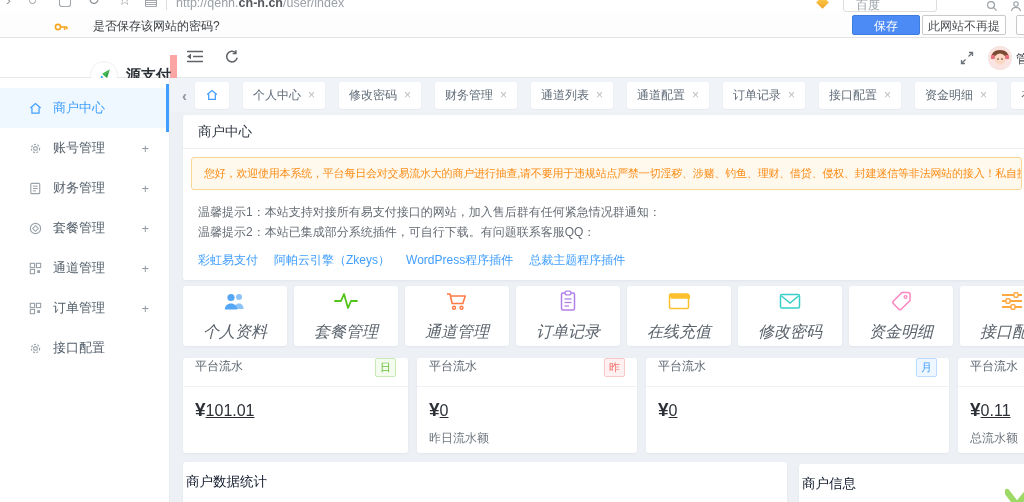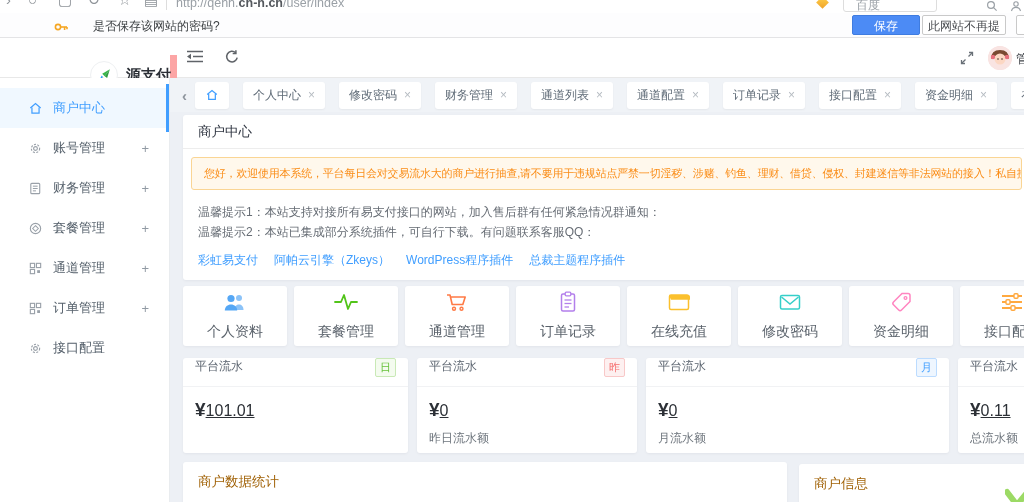--- a/index.html
+++ b/index.html
@@ -59,39 +59,39 @@
   .panel-hd{height:33px;line-height:33px;padding-left:15px;font-size:13.5px;color:#2e3440;border-bottom:1px solid #ededed;}
   #alert-box{margin:8px 18px 0 8px;height:31px;line-height:31px;background:#fff8ec;border:1px solid #fad594;border-radius:3px;padding:0 12px;
     font-size:11px;letter-spacing:-0.2px;color:#fa8c16;white-space:nowrap;overflow:hidden;}
   .tips{padding:12px 0 0 15px;}
   .tips div{font-size:12px;color:#666c74;line-height:20px;white-space:nowrap;}
   .links{padding:10px 0 0 15px;display:flex;gap:16px;}
   .links span{font-size:12px;color:#409eff;cursor:pointer;white-space:nowrap;}
   
   .qcard{position:absolute;top:174px;width:104px;height:60px;background:#fff;border-radius:3px;box-shadow:0 1px 3px rgba(0,21,41,.05);cursor:pointer;
     display:flex;flex-direction:column;align-items:center;justify-content:center;gap:6px;}
-  .qcard .qlabel{font-size:14px;color:#5a626b;white-space:nowrap;}
+  .qcard .qlabel{font-size:16px;color:#5a626b;white-space:nowrap;font-style:italic;}
   
   .stat-card{position:absolute;top:246px;height:95px;background:#fff;border-radius:3px;box-shadow:0 1px 3px rgba(0,21,41,.05);box-sizing:border-box;}
   .stat-hd{height:28px;display:flex;align-items:flex-start;justify-content:space-between;padding:0 12px;border-bottom:1px solid #f1f2f4;}
   .stat-title{font-size:12px;color:#5c6570;}
   .sbadge{font-size:11px;line-height:1;padding:3px 4px;border-radius:2px;border:1px solid transparent;}
   .sbadge:empty{display:none;}
   .b-green{color:#67c23a;background:#f4fbef;border-color:#c9e9b6;}
   .b-red{color:#f56c6c;background:#fdf0f0;border-color:#f8c8c8;}
   .b-blue{color:#409eff;background:#eef6ff;border-color:#bcdcff;}
   .stat-value{padding:12px 12px 0 12px;color:#2c3036;}
   .stat-value .cur{font-size:19px;font-weight:bold;}
   .stat-value .amt{font-size:16px;text-decoration:underline;}
   .stat-label{padding:9px 12px 0 12px;font-size:12px;color:#6e757d;white-space:nowrap;}
   
   #bottom-left{left:13px;top:350px;width:604px;height:160px;}
   #bottom-right{left:629px;top:352px;width:300px;height:158px;}
   #bottom-right .deco{position:absolute;left:206px;top:24px;}
-  .bp-title{height:38px;line-height:40px;padding-left:15px;font-size:13.5px;color:#a16207;white-space:nowrap;}
+  .bp-title{height:38px;line-height:40px;padding-left:3px;font-size:13.5px;color:#0f172a;white-space:nowrap;}
 </style>
 </head>
 <body>
 
 <div id="browser-top">
   <span class="bicon" style="left:6px">›</span>
   <span class="bicon" style="left:28px">○</span>
   <span class="bicon" style="left:58px">▢</span>
   <span class="bicon" style="left:88px">↺</span>
   <span class="bicon" style="left:118px">☆</span>
@@ -415,21 +415,20 @@
     </div>
     <div class="stat-value"><span class="cur">¥</span><span class="amt">0</span></div>
     <div class="stat-label">昨日流水额</div>
   </div>
   <div class="stat-card" style="left:476px;width:303px">
     <div class="stat-hd">
       <span class="stat-title">平台流水</span>
       <span class="sbadge b-blue">月</span>
     </div>
     <div class="stat-value"><span class="cur">¥</span><span class="amt">0</span></div>
-    <div class="stat-label">月流水额</div>
   </div>
   <div class="stat-card" style="left:788px;width:300px">
     <div class="stat-hd">
       <span class="stat-title">平台流水</span>
 
     </div>
     <div class="stat-value"><span class="cur">¥</span><span class="amt">0.11</span></div>
     <div class="stat-label">总流水额</div>
   </div>
 

